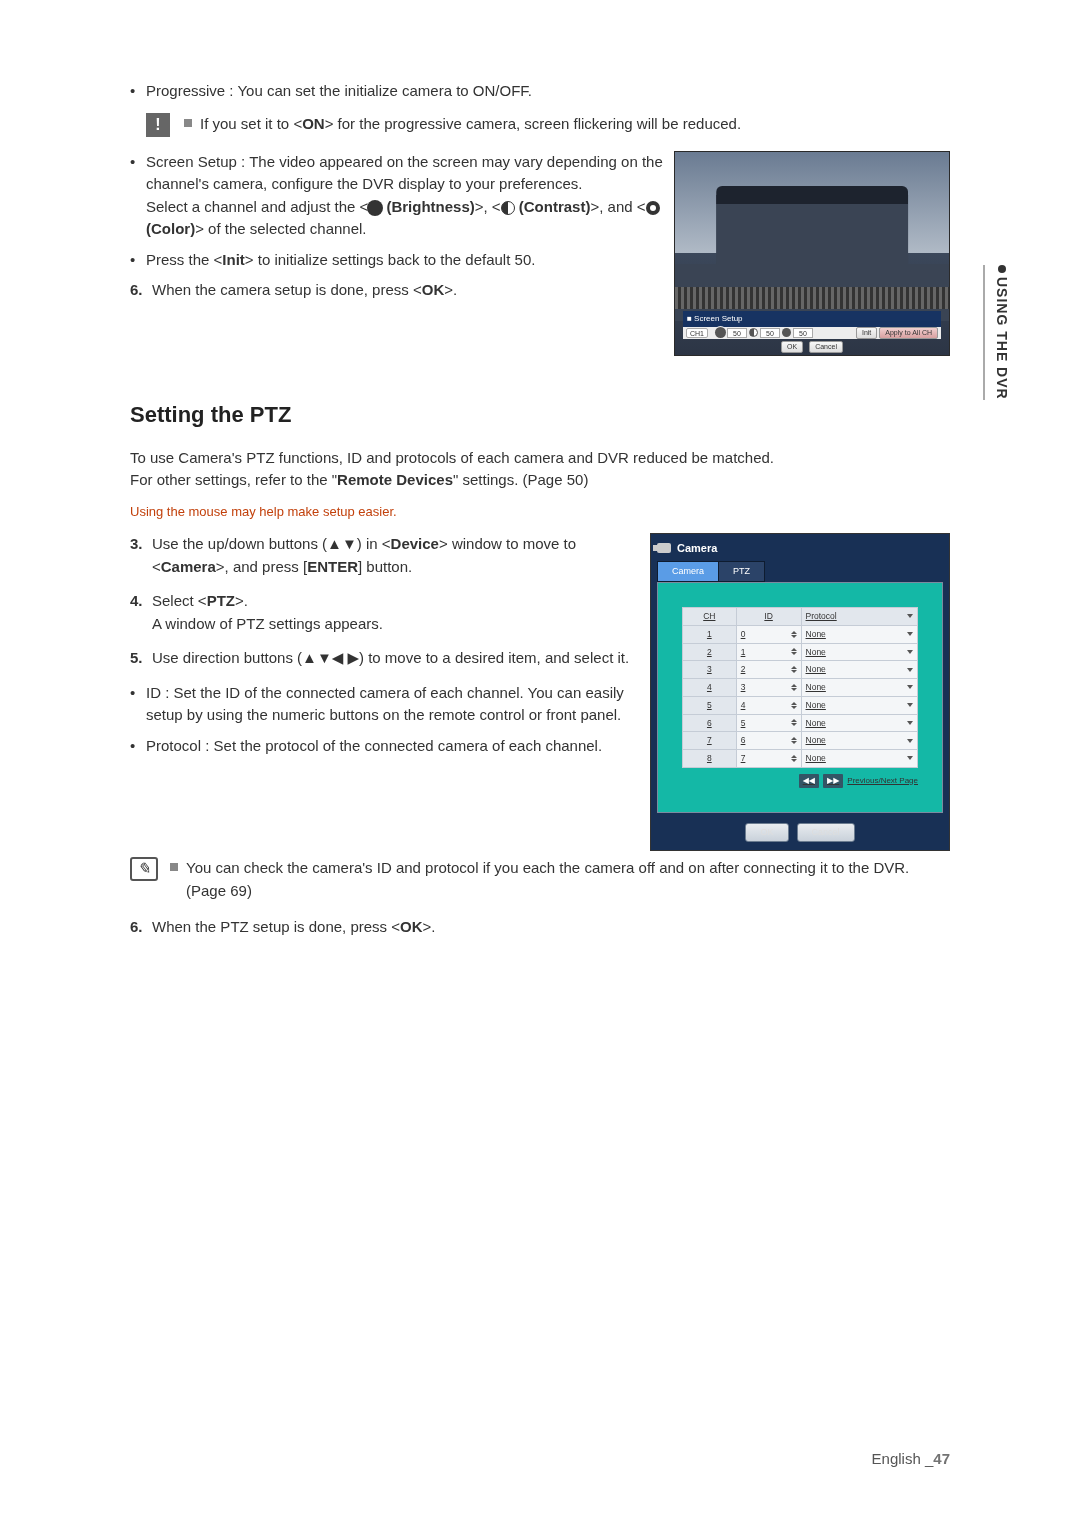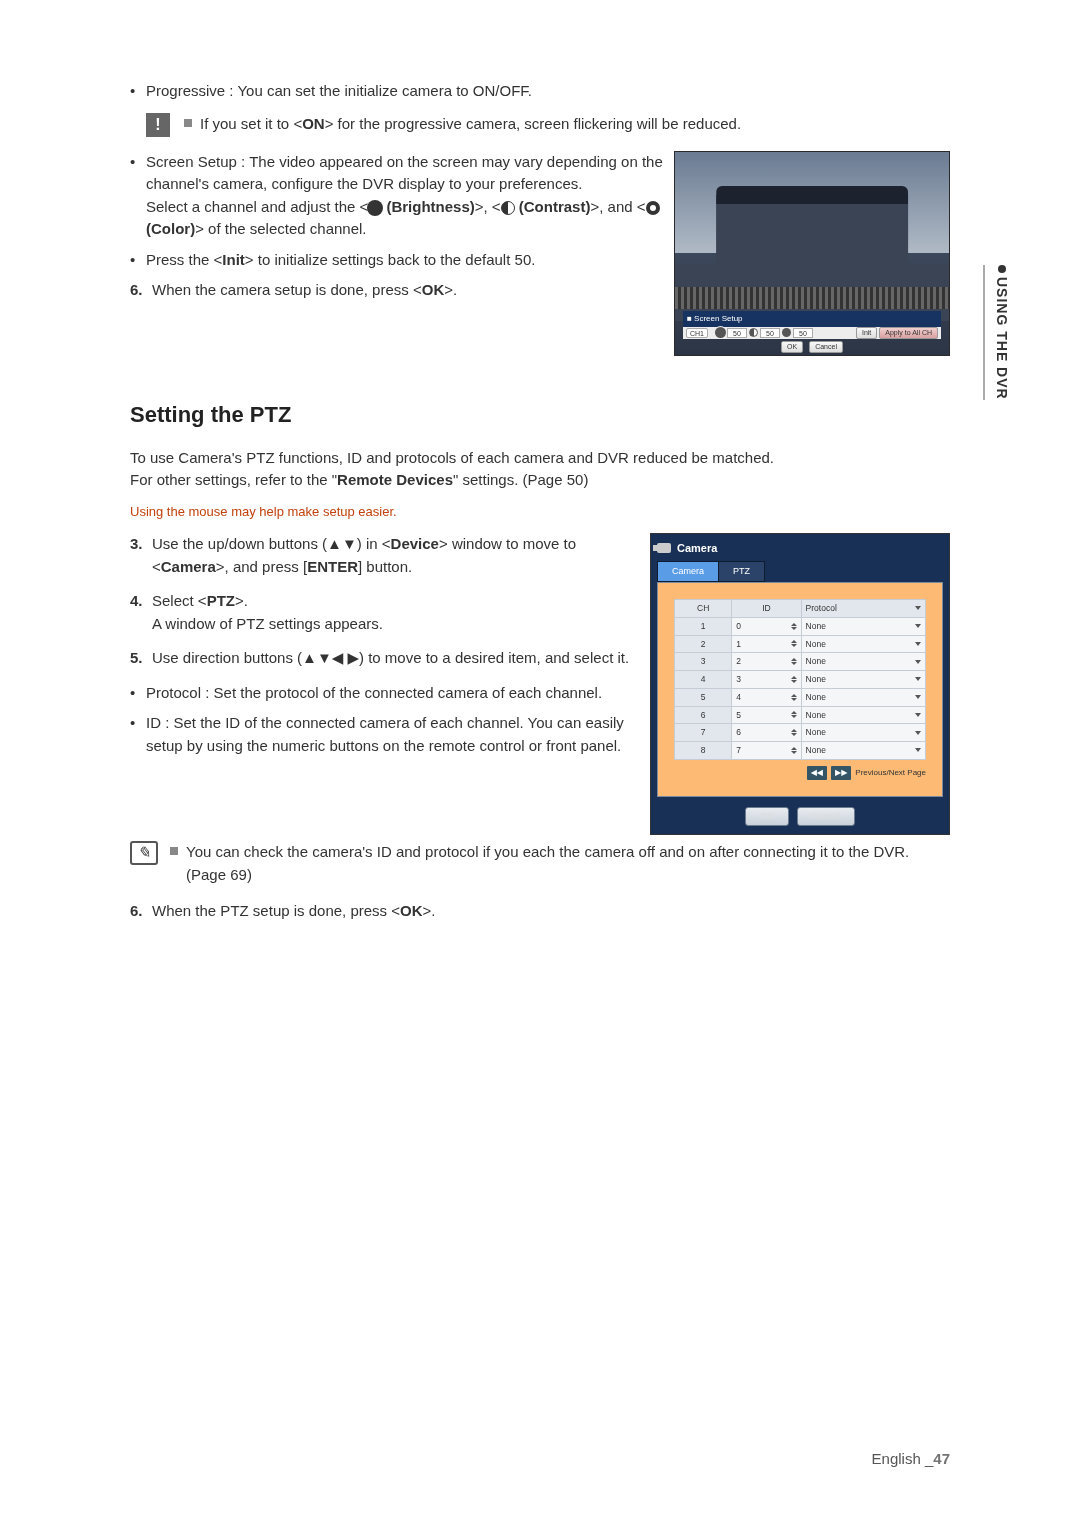--- a/index.html
+++ b/index.html
@@ -134,21 +134,21 @@
     font-size: 9px;
     color: #ddd;
     padding: 6px;
   }
   .ss2-title { display:flex; align-items:center; gap:6px; font-weight:bold; font-size:11px; margin-bottom:4px; color:#fff;}
   .cam-icon { width:14px;height:10px;background:#ccc;border-radius:2px;position:relative;}
   .cam-icon::after{content:"";position:absolute;left:-4px;top:2px;width:4px;height:6px;background:#ccc;}
   .tabs2 { display:flex; }
   .tab2 { padding: 3px 14px; background:#2b4368; color:#fff; font-size:9px; border:1px solid #0e1c30; margin-right:-1px;}
   .tab2.active { background:#5a9ce6; }
-  .panel2 { background:#fdba74; border:1px solid #7b8ba0; padding:16px; color:#333; }
+  .panel2 { background:#14b8a6; border:1px solid #7b8ba0; padding:24px; color:#333;text-decoration:underline; }
   table.ptz { width:100%; border-collapse:collapse; font-size:8.5px;}
   table.ptz th, table.ptz td { border:1px solid #c5ccd6; padding:2px 4px; text-align:center; background:#f4f6f8;}
   table.ptz th { background:#e2e7ed; font-weight:normal;}
   table.ptz td.sel { background:#e2e7ed;}
   .proto-cell { display:flex; justify-content:space-between; align-items:center;}
   .dd-arrow { width:0;height:0;border-left:3px solid transparent;border-right:3px solid transparent;border-top:4px solid #555;}
   .spin { display:inline-flex; flex-direction:column; gap:1px; margin-left:auto;}
   .spin span{width:0;height:0;border-left:3px solid transparent;border-right:3px solid transparent;}
   .spin .up{border-bottom:3px solid #555;}
   .spin .dn{border-top:3px solid #555;}
@@ -254,22 +254,22 @@
         <span class="num-label bold">4.</span>
         <span>Select &lt;</span><span class="bold">PTZ</span><span>&gt;.</span><br>
         <span>A window of PTZ settings appears.</span>
       </li>
       <li>
         <span class="num-label bold">5.</span>
         <span>Use direction buttons (▲▼◀ ▶) to move to a desired item, and select it.</span>
       </li>
     </ol>
     <ul class="bullets">
+      <li>ID : Set the ID of the connected camera of each channel. You can easily setup by using the numeric buttons on the remote control or front panel.</li>
       <li>Protocol : Set the protocol of the connected camera of each channel.</li>
-      <li>ID : Set the ID of the connected camera of each channel. You can easily setup by using the numeric buttons on the remote control or front panel.</li>
     </ul>
   </div>
   <div class="right">
     <div class="screenshot2">
       <div class="ss2-title">
         <span class="cam-icon"></span>
         <span>Camera</span>
       </div>
       <div class="tabs2">
         <div class="tab2 active">Camera</div>

